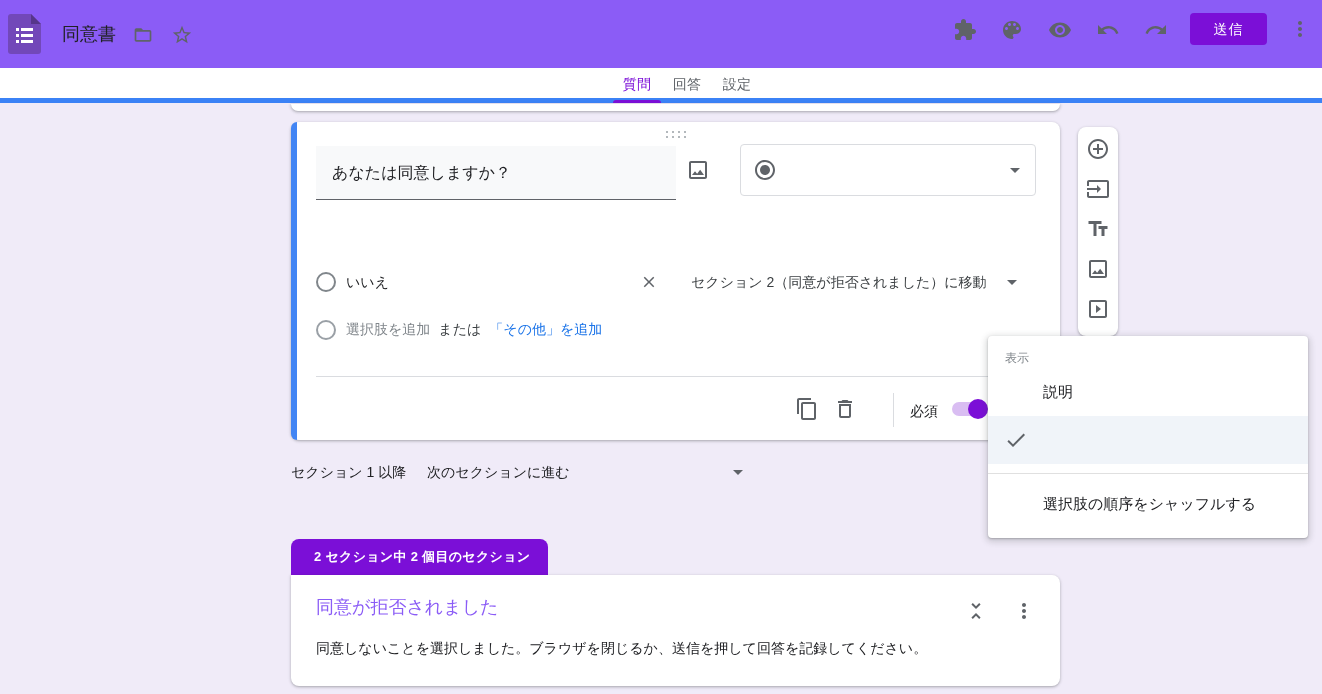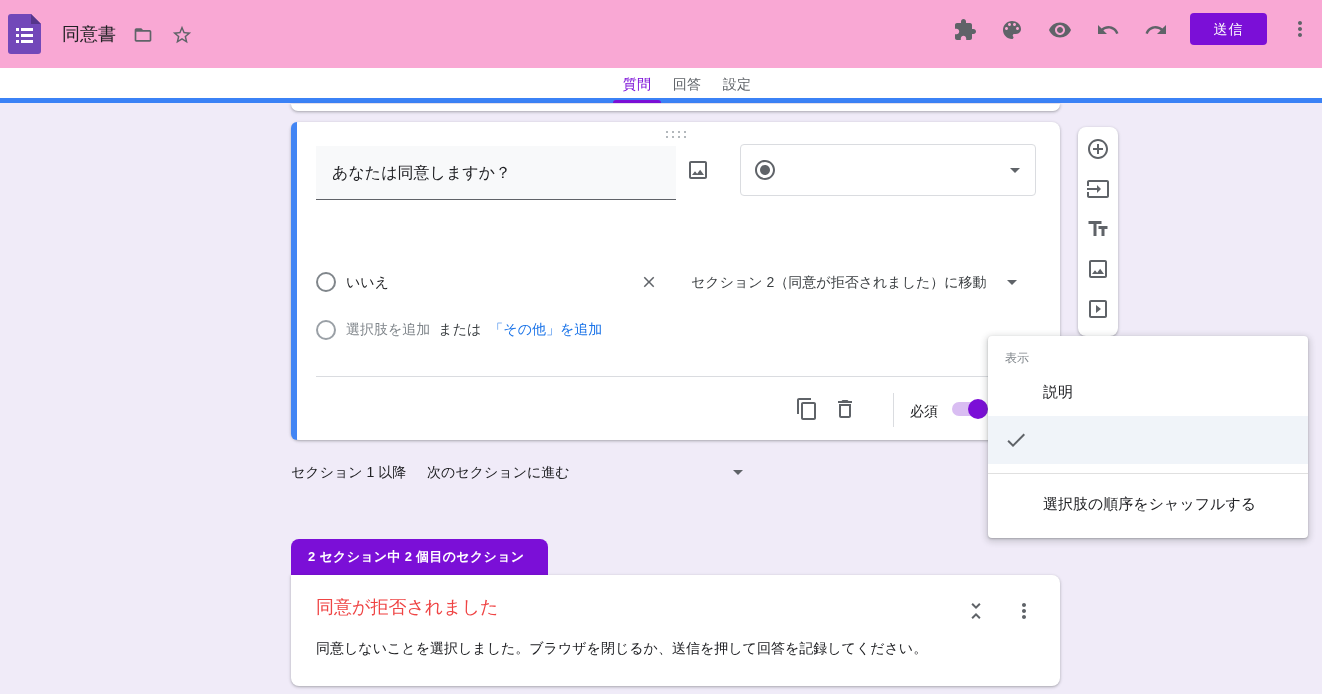--- a/index.html
+++ b/index.html
@@ -5,21 +5,21 @@
   * { margin:0; padding:0; box-sizing:border-box; }
   body { font-family:"Liberation Sans","DejaVu Sans",sans-serif; background:#fff; }
   .page { position:relative; width:1322px; height:694px; overflow:hidden; background:#fff;
           --accent:#7b0fd7; --logo:#7248b9; --logo-fold:#56368a; --active-bar:#4285f4;
           --background:#f0ebf8; --link:#1a73e8; --toggle-track:#d9bdf2; --menu-highlight:#f0f4f9; }
   .abs { position:absolute; }
   svg { display:block; }
   .gicon { fill:#5f6368; }
 
   
-  .appbar { position:absolute; top:0; left:0; width:1322px; height:68px; background:#f9a8d4; }
+  .appbar { position:absolute; top:0; left:0; width:1322px; height:68px; background:#8b5cf6; }
   .form-title { font-size:18px; color:#202124; line-height:24px; white-space:nowrap; }
   .iconbtn { cursor:pointer; }
   .send-btn { background:var(--accent); color:#fff; font-size:14px; border:none; border-radius:4px;
               width:77px; height:32px; text-align:center; line-height:32px; cursor:pointer; letter-spacing:1px; }
 
   
   .tabsbar { position:absolute; top:68px; left:0; width:1322px; height:36px; background:#fff; border-bottom:6px solid #3b82f6; }
   .tab { position:absolute; top:0; height:35px; width:60px; text-align:center; font-size:14px; line-height:33px;
          color:#5f6368; letter-spacing:.25px; cursor:pointer; }
   .tab.active { color:var(--accent); }
@@ -68,23 +68,23 @@
 
   
   .section-nav { left:291px; top:452px; width:470px; height:40px; cursor:pointer; }
   .section-nav .lbl { position:absolute; left:0; top:0; line-height:40px; font-size:14px; color:#202124; }
   .section-nav .val { position:absolute; left:136px; top:0; line-height:40px; font-size:14px; color:#202124; }
   .section-nav .caret { position:absolute; left:435px; top:8px; }
 
   
   .section-badge { left:291px; top:539px; width:257px; height:36px; background:var(--accent);
                    border-radius:8px 8px 0 0; color:#fff; font-size:13px; font-weight:bold;
-                   line-height:36px; padding-left:17px; letter-spacing:.3px; }
+                   line-height:36px; padding-left:23px; letter-spacing:.3px; }
   .scard { left:291px; top:575px; width:769px; height:111px; background:#fff; border-radius:0 8px 8px 8px; }
-  .scard .title { position:absolute; left:25px; top:18px; font-size:18px; color:#ef4444; line-height:28px; cursor:text; }
+  .scard .title { position:absolute; left:25px; top:18px; font-size:18px; color:#8b5cf6; line-height:28px; cursor:text; }
   .scard .desc { position:absolute; left:25px; top:62px; width:700px; font-size:14px; color:#202124; line-height:22px; cursor:text; }
 
   
   .toolbar { left:1078px; top:127px; width:40px; height:209px; background:#fff; border-radius:8px; z-index:5; }
   .toolbar .tbtn { position:absolute; left:8px; width:24px; height:24px; cursor:pointer; }
 
   
   .ctx-menu { left:988px; top:336px; width:320px; height:202px; background:#fff; border-radius:4px; z-index:20;
               box-shadow:0 2px 6px 2px rgba(60,64,67,.2), 0 1px 2px rgba(60,64,67,.3); }
   .ctx-header { position:absolute; left:17px; top:14px; font-size:12px; color:#80868b; }

